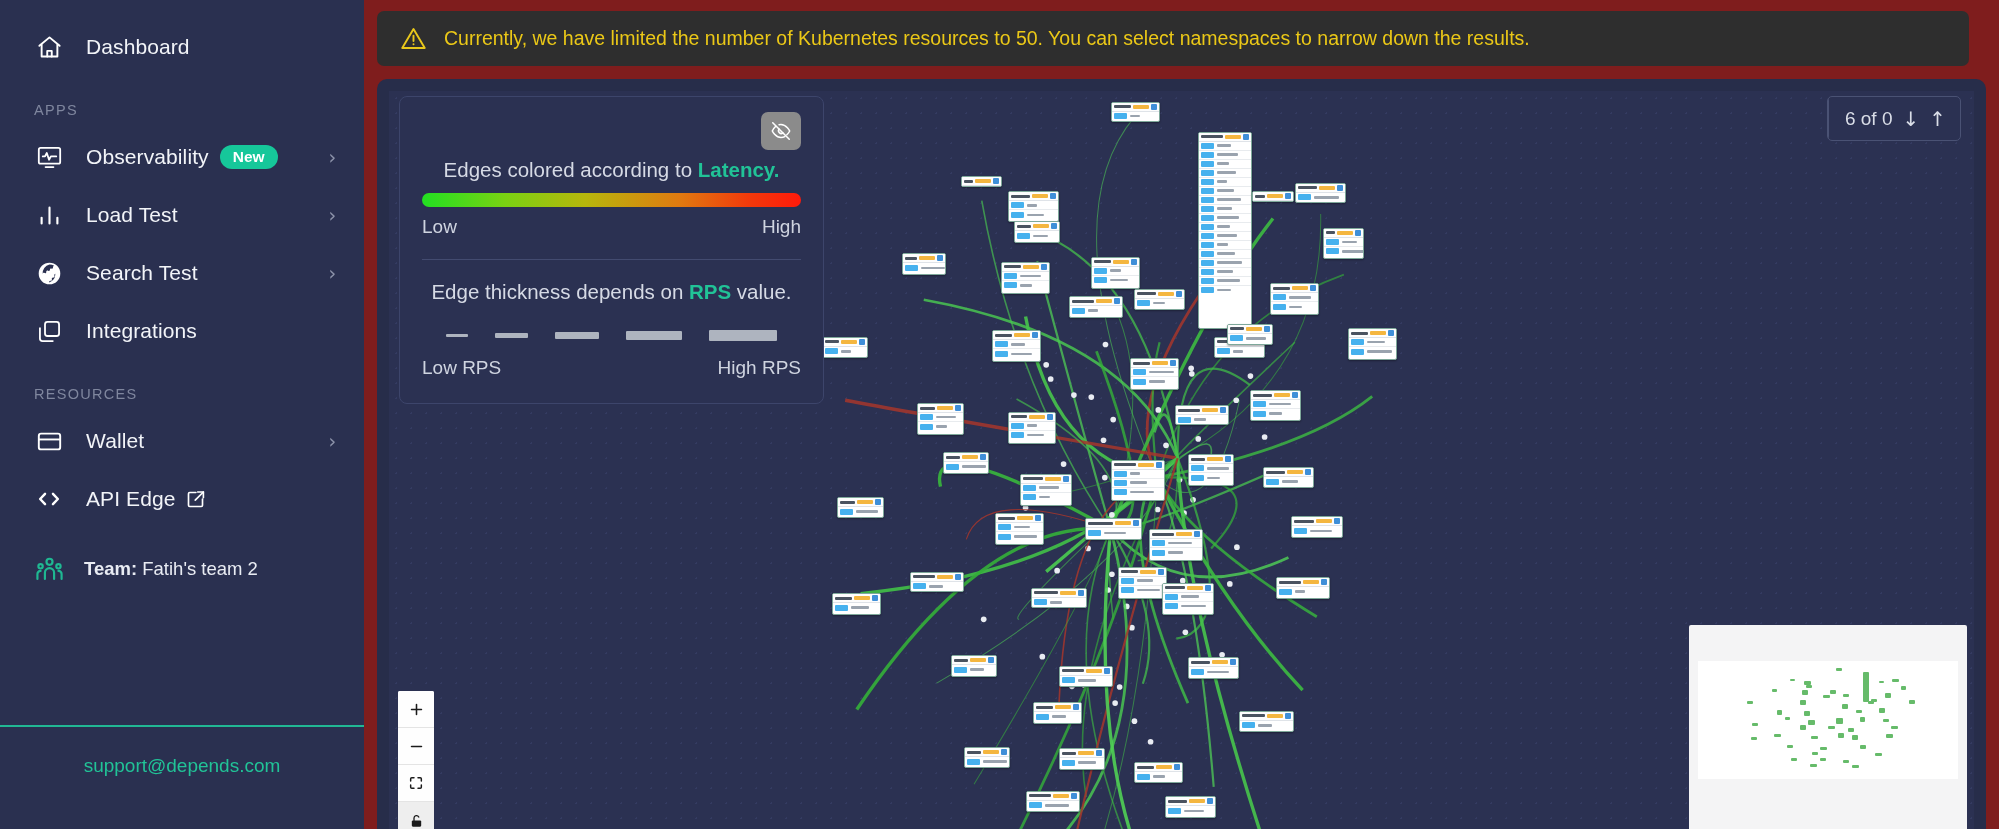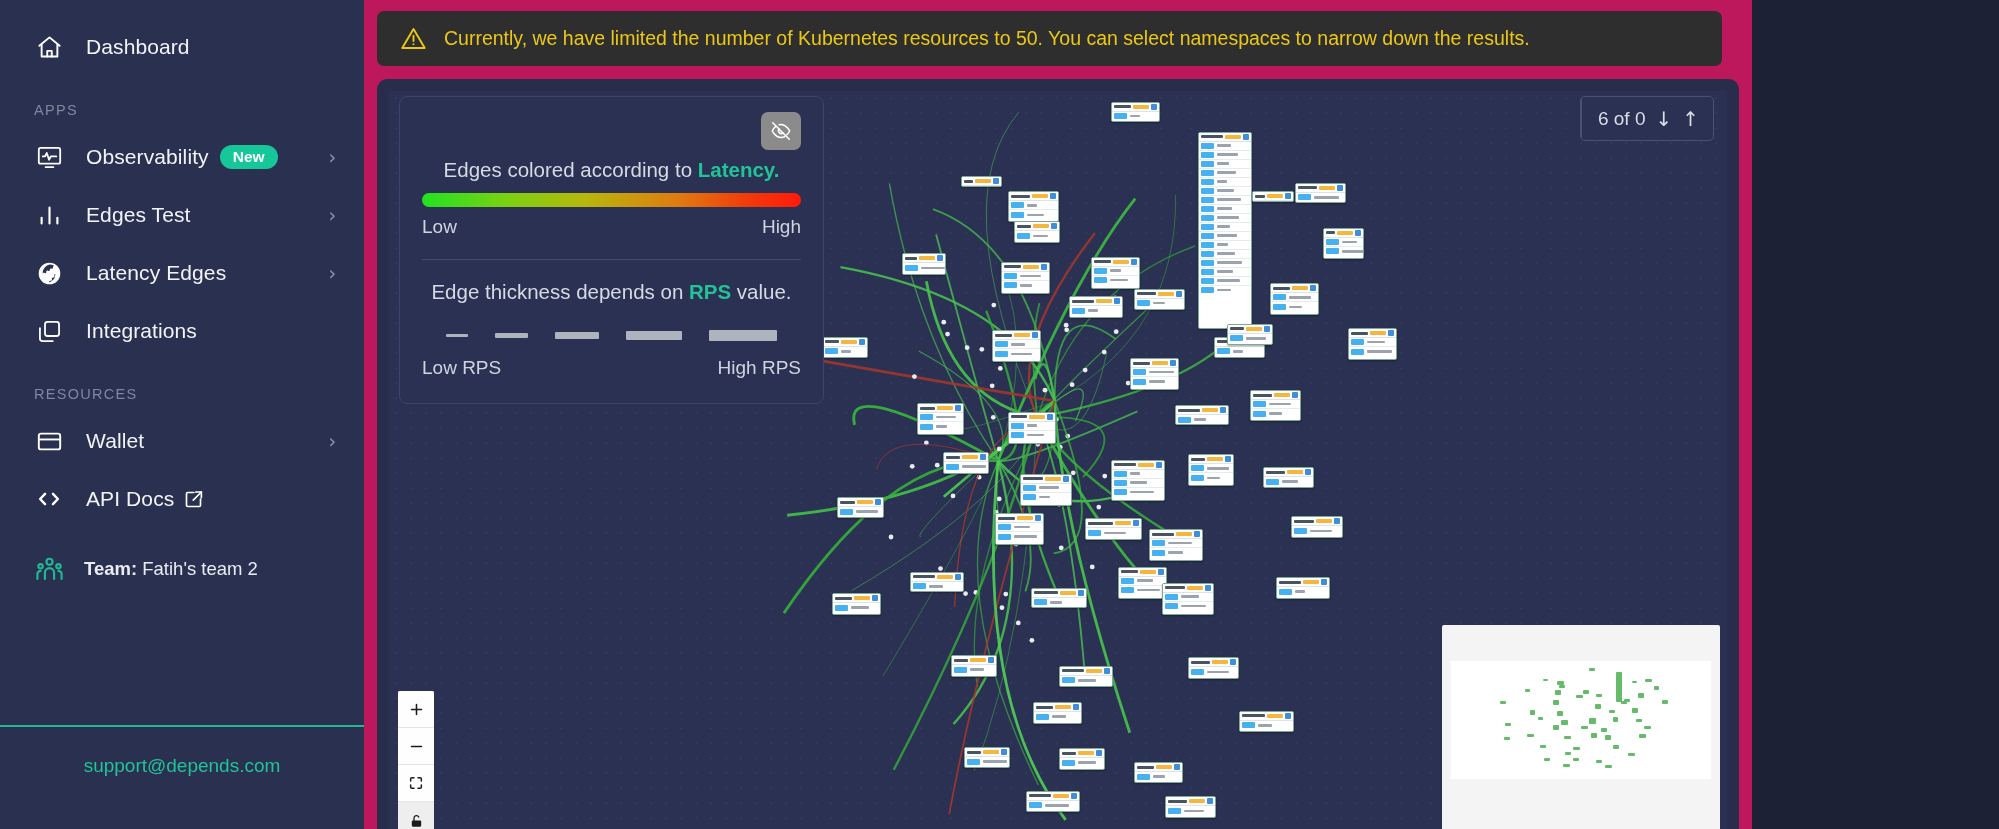--- a/index.html
+++ b/index.html
@@ -4,21 +4,21 @@
 <title>Observability Service Map</title>
 <style>
   * { box-sizing: border-box; margin: 0; padding: 0; }
   html, body {
     width: 1999px; height: 829px;
     overflow: hidden;
     background: #1c2136;
     font-family: "Liberation Sans", sans-serif;
     -webkit-font-smoothing: antialiased;
   }
-  #app { position: relative; width: 1752px; height: 829px; display: flex; }
+  #app { position: relative; width: 1999px; height: 829px; display: flex; }
 
   
   #sidebar {
     width: 364px; height: 829px;
     background: #2a3050;
     position: relative;
     flex: 0 0 364px;
     overflow: hidden;
   }
   .nav-item {
@@ -94,21 +94,21 @@
     color: #21c397;
     font-size: 19px;
     text-decoration: none;
     cursor: pointer;
   }
 
   
   #main {
     flex: 1 1 auto;
     position: relative;
-    background: #be185d;
+    background: #7f1d1d;
     padding: 11px 30px 0 13px;
   }
   #banner {
     height: 55px;
     background: #2e2e2e;
     border-radius: 7px;
     display: flex; align-items: center;
     padding-left: 23px;
     gap: 17px;
   }
@@ -360,31 +360,31 @@
     </div>
 
     <div class="nav-item">
       <span class="ico">
         <svg width="27" height="27" viewBox="0 0 24 24" fill="none" stroke="currentColor" stroke-width="1.9" stroke-linecap="round">
             <path d="M5 14v5"></path>
             <path d="M12 5v14"></path>
             <path d="M19 14v5"></path>
           </svg>
       </span>
-      <span class="nav-label">Edges Test</span>
+      <span class="nav-label">Load Test</span>
       <span class="chev">›</span>
     </div>
 
     <div class="nav-item">
       <span class="ico">
         <svg width="27" height="27" viewBox="0 0 24 24" fill="currentColor">
             <path d="M12 2.4A9.6 9.6 0 1 0 21.6 12 9.61 9.61 0 0 0 12 2.4Zm0 1.5a8.1 8.1 0 0 1 4.2 1.18c-.8.28-1.3.9-1.1 1.6.2.8-.5 1.2-1.2 1-.8-.2-1.6.2-1.5 1 .1.9-.8 1.3-1.5.9-.9-.5-1.9.1-1.8 1 .1.9-.7 1.4-1.5 1-.8-.4-1.6.1-1.7.9A8.09 8.09 0 0 1 12 3.9Zm-.3 16.1c-.2-.9.4-1.6 1.2-1.5.9.1 1.5-.7 1.2-1.5-.3-.9.4-1.6 1.2-1.5.9.1 1.5-.7 1.1-1.6-.3-.7.1-1.4.8-1.6A8.1 8.1 0 0 1 11.7 20Z"></path>
           </svg>
       </span>
-      <span class="nav-label">Latency Edges</span>
+      <span class="nav-label">Search Test</span>
       <span class="chev">›</span>
     </div>
 
     <div class="nav-item">
       <span class="ico">
         <svg width="27" height="27" viewBox="0 0 24 24" fill="none" stroke="currentColor" stroke-width="1.6" stroke-linejoin="round">
             <rect x="8" y="3.5" width="12.5" height="12.5" rx="2.2"></rect>
             <path d="M15.5 20.5H5.8A2.3 2.3 0 0 1 3.5 18.2V8.5"></path>
           </svg>
       </span>
@@ -405,21 +405,21 @@
     </div>
 
 
     <div class="nav-item">
       <span class="ico">
         <svg width="28" height="28" viewBox="0 0 24 24" fill="none" stroke="currentColor" stroke-width="2.1" stroke-linecap="round" stroke-linejoin="round">
             <path d="M8.6 7.6 4.4 12l4.2 4.4"></path>
             <path d="M15.4 7.6 19.6 12l-4.2 4.4"></path>
           </svg>
       </span>
-      <span class="nav-label">API Docs</span>
+      <span class="nav-label">API Edge</span>
       <span class="ext-ico">
         <svg width="21" height="21" viewBox="0 0 24 24" fill="none" stroke="currentColor" stroke-width="1.9" stroke-linecap="round" stroke-linejoin="round">
             <path d="M12.5 4H5.4A1.4 1.4 0 0 0 4 5.4v13.2A1.4 1.4 0 0 0 5.4 20h13.2a1.4 1.4 0 0 0 1.4-1.4V11.5"></path>
             <path d="M14.5 3.4H21v6.5"></path>
             <path d="M21 3.4 11.7 12.7"></path>
           </svg>
       </span>
     </div>
 
     <div class="team-row">

